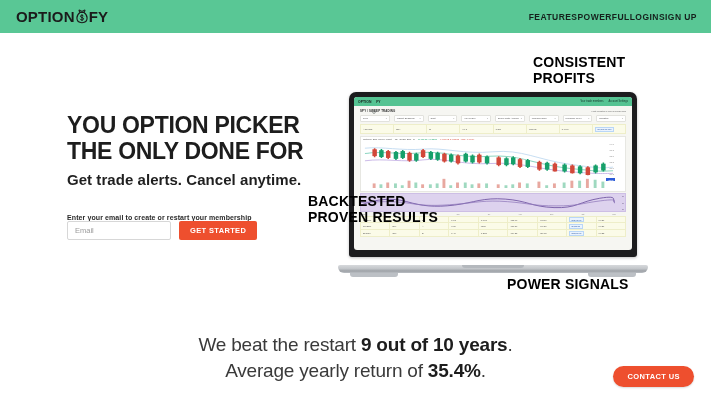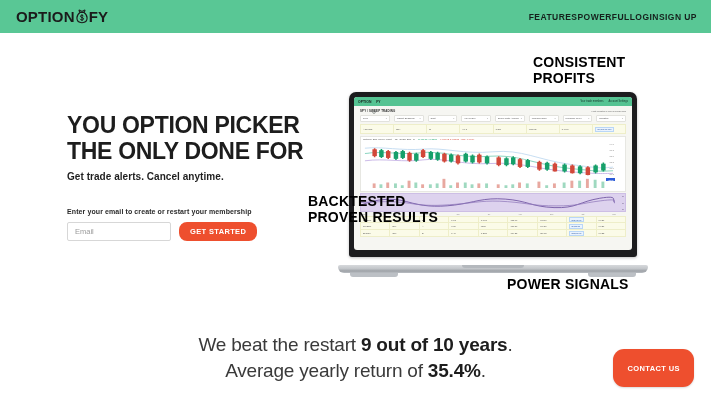--- a/index.html
+++ b/index.html
@@ -34,39 +34,39 @@
     color: #15211c; text-decoration: none; white-space: nowrap;
   }
 
   
   .hero-left { position: absolute; left: 67px; top: 112px; width: 250px; }
   .headline {
     font-size: 23px; line-height: 26px; font-weight: 700;
     letter-spacing: -0.3px; color: #1d1d1d; text-transform: uppercase;
   }
   .subhead {
-    margin-top: 7px; font-size: 10px; font-weight: 700;
+    margin-top: 7px; font-size: 15px; font-weight: 700;
     color: #1f1f1f; letter-spacing: .05px;
   }
   .form-label {
     margin-top: 26px; font-size: 7px; font-weight: 700;
     color: #2a2a2a; letter-spacing: .1px;
   }
-  .form-row { margin-top: 7px; display: flex; align-items: stretch; gap: 8px; }
+  .form-row { display: flex; align-items: stretch; gap: 8px; }
   .email-input {
     width: 104px; height: 19px;
     border: 1px solid #d7d7d7; border-radius: 2px;
     background: #fff; font-size: 7.5px; color: #7c7c7c;
     padding: 0 7px; font-family: "Liberation Sans", sans-serif;
     outline: none;
   }
   .email-input::placeholder { color: #9b9b9b; }
   .btn-started {
     height: 19px; padding: 0 11px;
-    background: #ee4f2e; border: none; border-radius: 8px;
+    background: #ee4f2e; border: none; border-radius: 2px;
     color: #fff; font-size: 7.5px; font-weight: 700; letter-spacing: .35px;
     cursor: pointer; font-family: "Liberation Sans", sans-serif;
     display: flex; align-items: center; justify-content: center;
   }
 
   
   .callout {
     position: absolute;
     font-size: 14px; line-height: 15.5px; font-weight: 700;
     letter-spacing: .2px; color: #000000; text-transform: uppercase;
@@ -203,21 +203,21 @@
     position: absolute; left: 0; top: 332px; width: 711px;
     text-align: center; font-size: 19px; line-height: 26px;
     color: #3a3a3a; letter-spacing: -.2px;
   }
   .stat b { color: #1d1d1d; font-weight: 700; }
 
   
   .contact-btn {
     position: absolute; right: 17px; bottom: 13px;
     background: #ee4f2e; color: #fff; border: none;
-    border-radius: 11px; height: 38px; padding: 0 14px;
+    border-radius: 11px; height: 21px; padding: 0 14px;
     font-size: 7.5px; font-weight: 700; letter-spacing: .4px;
     cursor: pointer; font-family: "Liberation Sans", sans-serif;
     display: flex; align-items: center; justify-content: center;
     box-shadow: 0 1px 2px rgba(0,0,0,.15);
   }
 </style>
 </head>
 <body>
 
 <div class="page">

